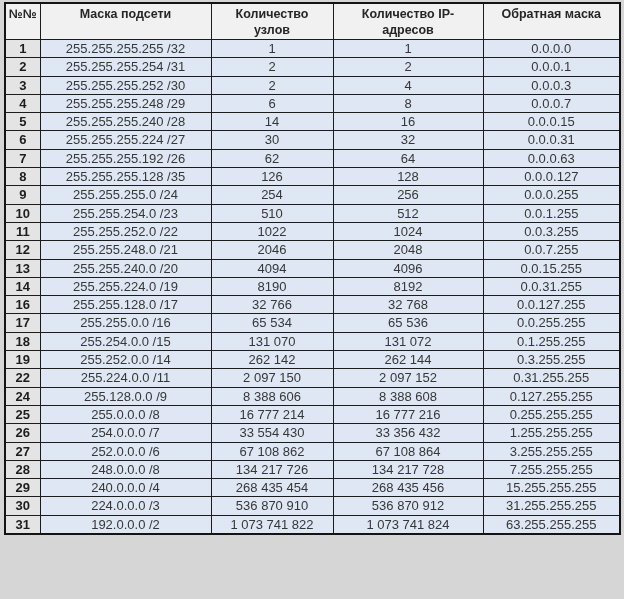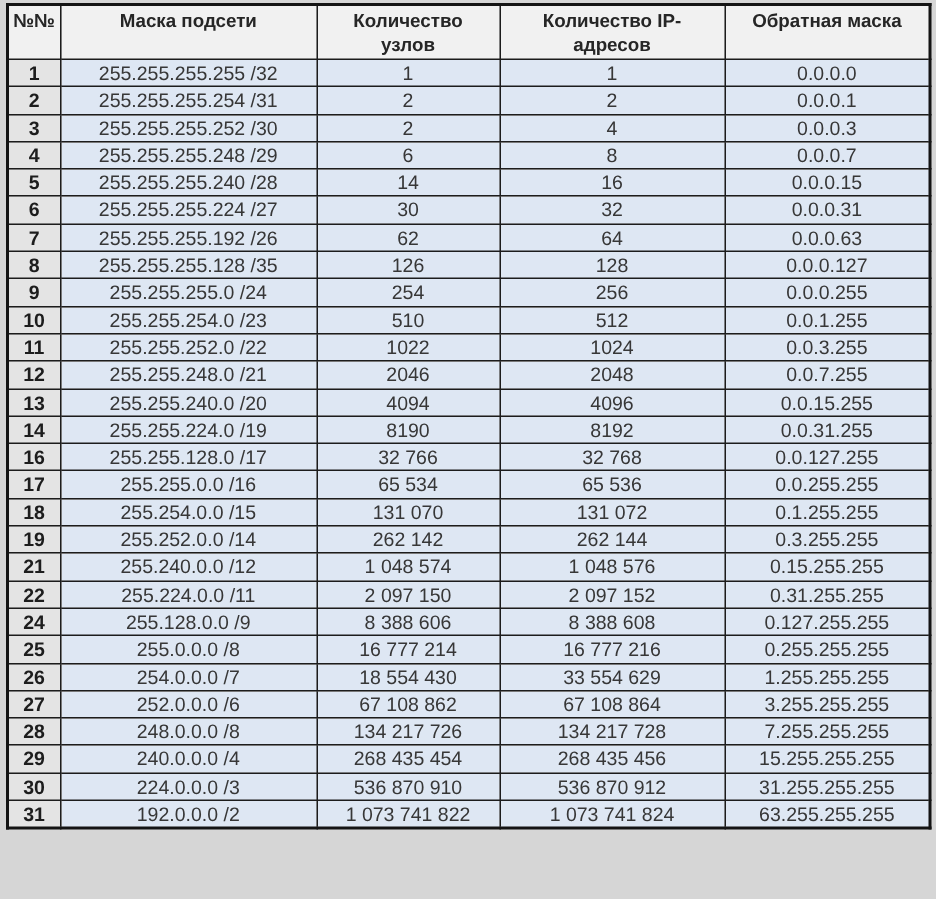--- a/index.html
+++ b/index.html
@@ -203,27 +203,20 @@
           <td class="">0.1.255.255</td>
         </tr>
         <tr>
           <td class="idx">19</td>
           <td class="">255.252.0.0 /14</td>
           <td class="">262 142</td>
           <td class="">262 144</td>
           <td class="">0.3.255.255</td>
         </tr>
         <tr>
-          <td class="idx">21</td>
-          <td class="">255.240.0.0 /12</td>
-          <td class="">1 048 574</td>
-          <td class="">1 048 576</td>
-          <td class="">0.15.255.255</td>
-        </tr>
-        <tr>
           <td class="idx">22</td>
           <td class="">255.224.0.0 /11</td>
           <td class="">2 097 150</td>
           <td class="">2 097 152</td>
           <td class="">0.31.255.255</td>
         </tr>
         <tr>
           <td class="idx">24</td>
           <td class="">255.128.0.0 /9</td>
           <td class="">8 388 606</td>
@@ -233,22 +226,22 @@
         <tr>
           <td class="idx">25</td>
           <td class="">255.0.0.0 /8</td>
           <td class="">16 777 214</td>
           <td class="">16 777 216</td>
           <td class="">0.255.255.255</td>
         </tr>
         <tr>
           <td class="idx">26</td>
           <td class="">254.0.0.0 /7</td>
-          <td class="">18 554 430</td>
-          <td class="">33 554 629</td>
+          <td class="">33 554 430</td>
+          <td class="">33 356 432</td>
           <td class="">1.255.255.255</td>
         </tr>
         <tr>
           <td class="idx">27</td>
           <td class="">252.0.0.0 /6</td>
           <td class="">67 108 862</td>
           <td class="">67 108 864</td>
           <td class="">3.255.255.255</td>
         </tr>
         <tr>

